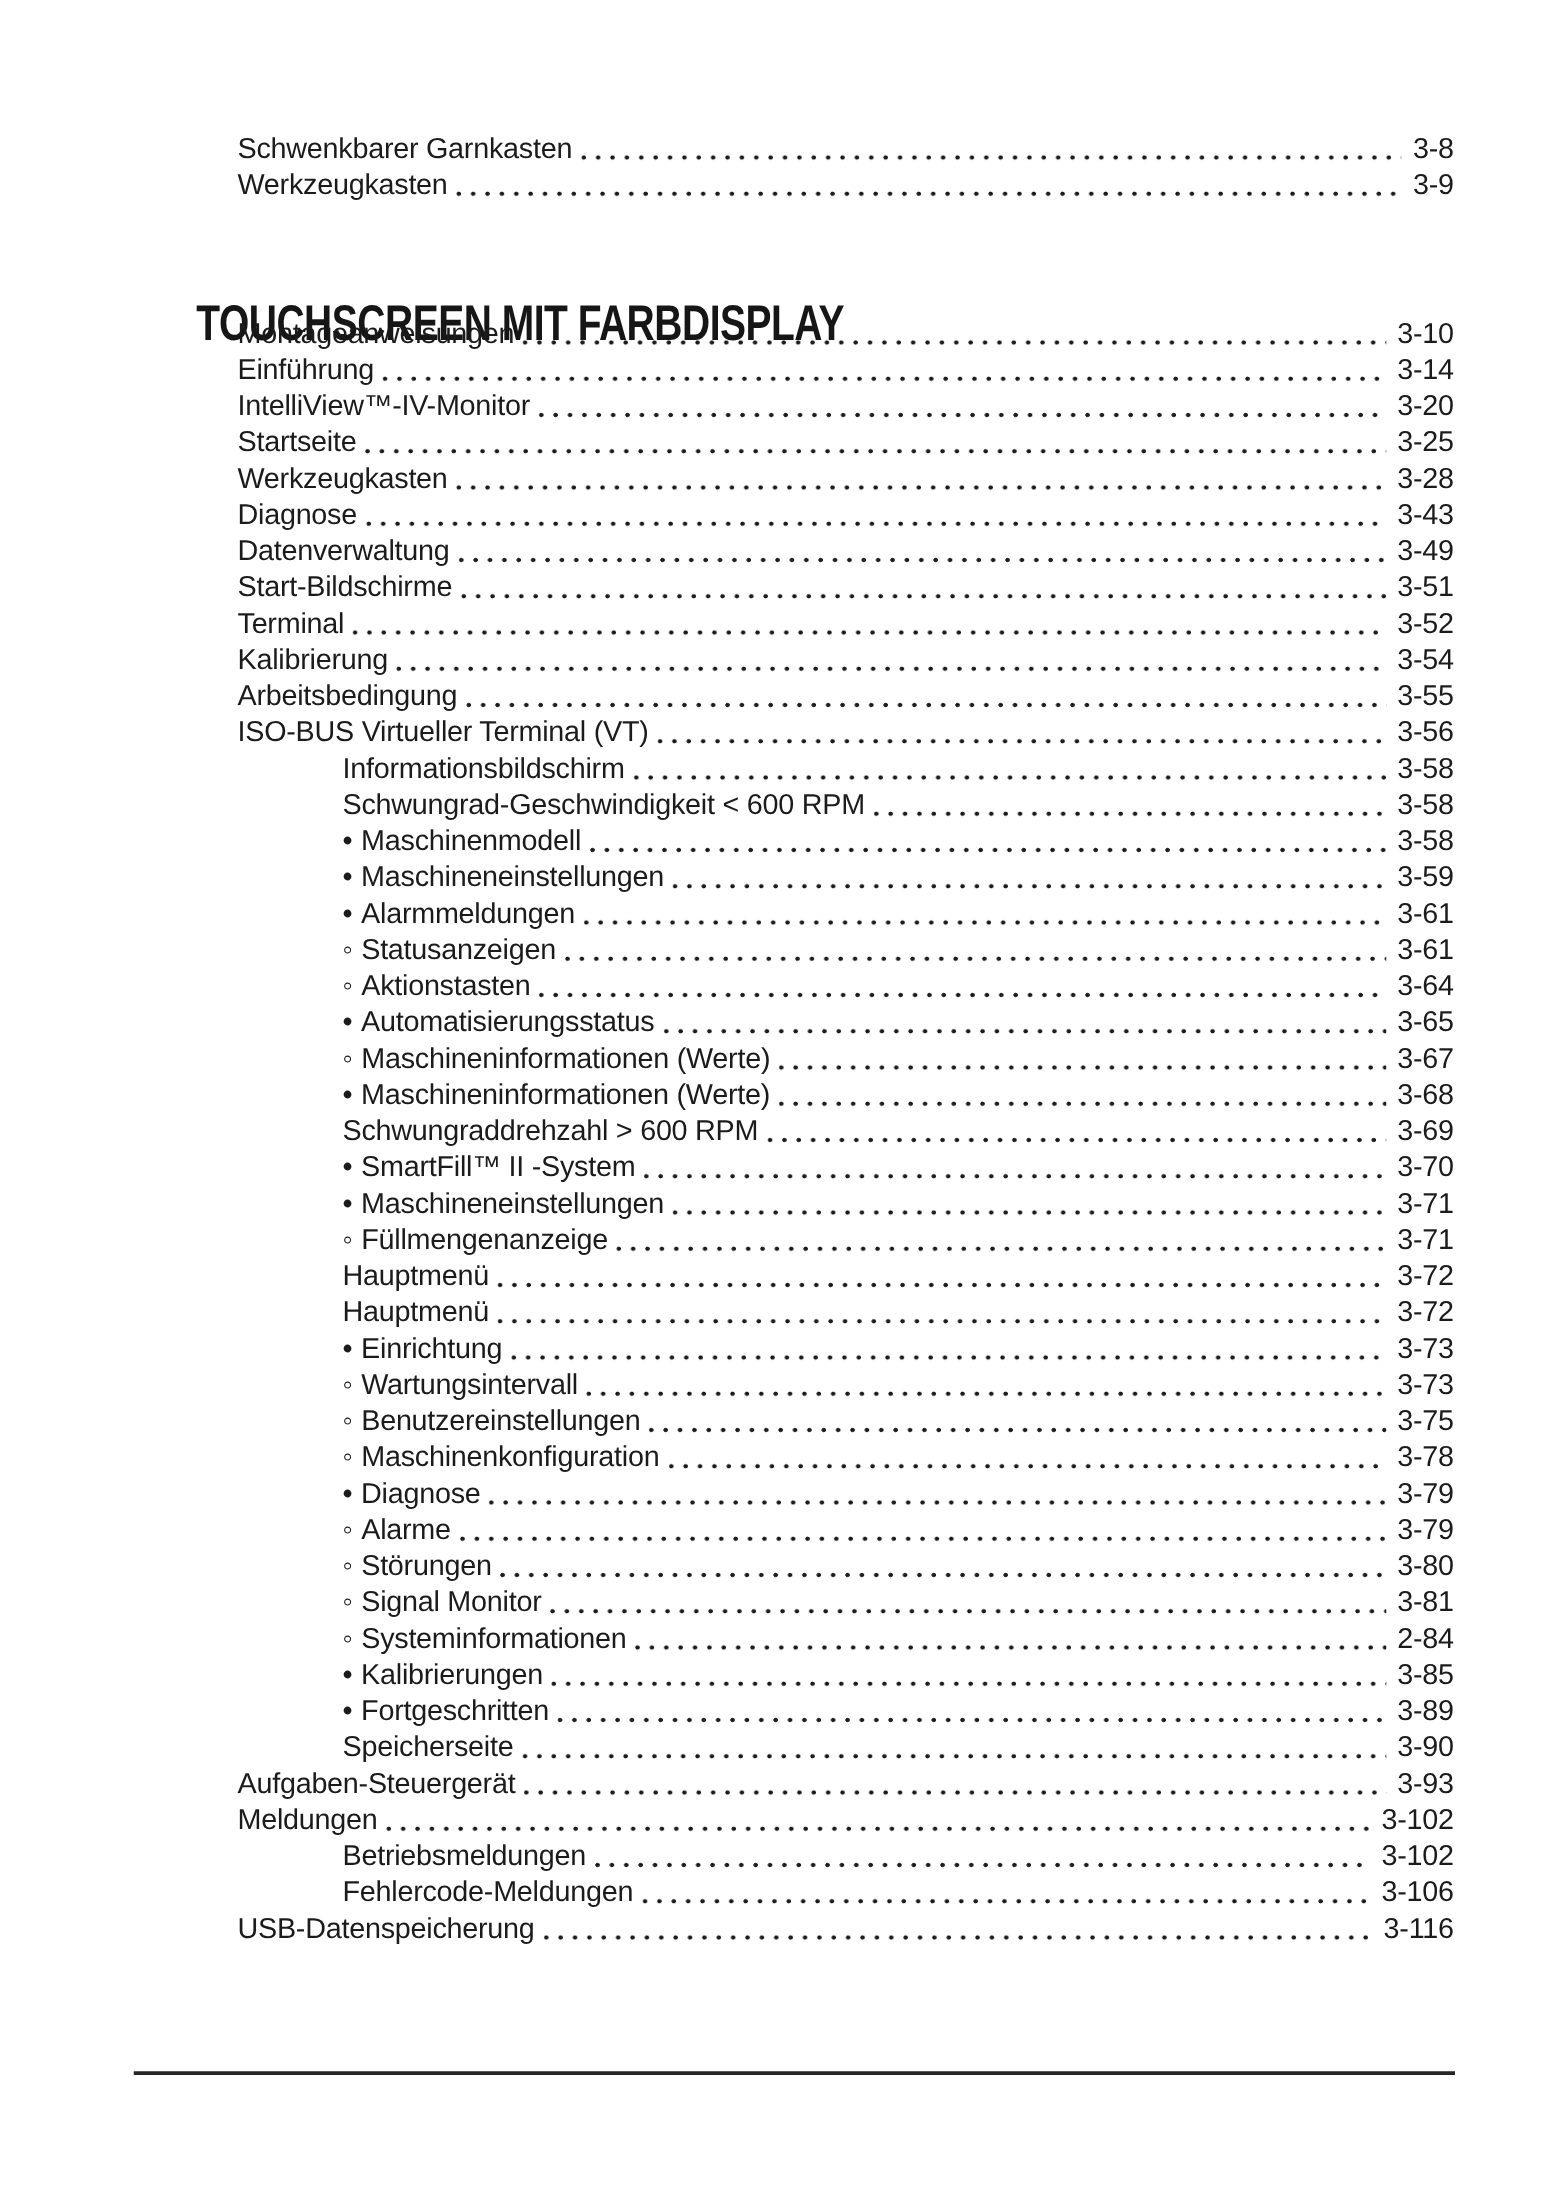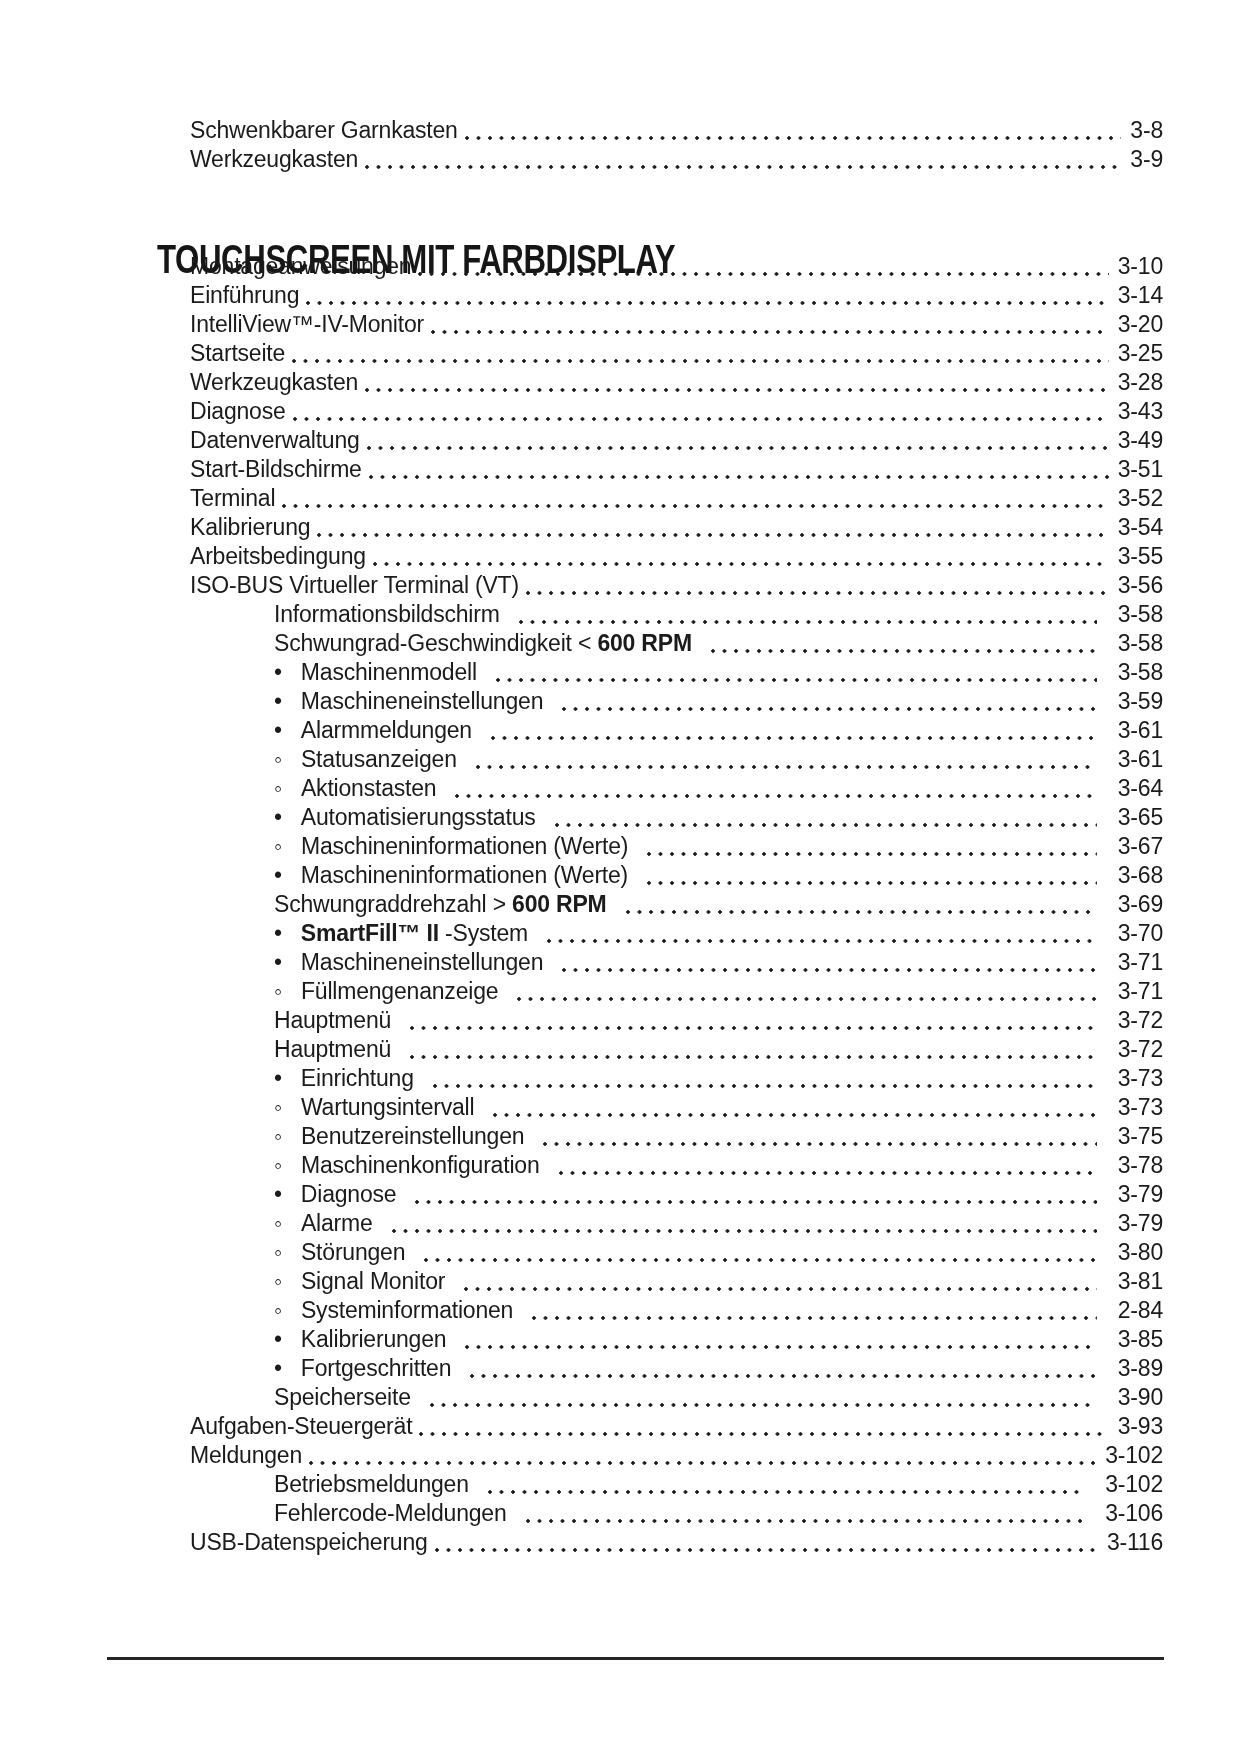--- a/index.html
+++ b/index.html
@@ -19,39 +19,39 @@
     font-size: 40px;
     line-height: 44px;
     letter-spacing: -0.5px;
     white-space: nowrap;
     transform: scaleX(0.78);
     transform-origin: 0 0;
     color: #161616;
   }
 
   .toc-list { position: absolute; left: 190px; width: 973px; }
-  #toc-prev { top: 116px; }
+  #toc-prev { top: 104px; }
   #toc-main { top: 252px; }
 
   .toc-row {
     display: flex;
     align-items: center;
     height: 29px;
     font-size: 23px;
     letter-spacing: -0.2px;
     white-space: nowrap;
   }
-  .toc-row.lvl-2, .toc-row.lvl-3 { padding-left: 84px; gap: 12px; }
+  .toc-row.lvl-2, .toc-row.lvl-3 { padding-left: 84px; }
 
   .marker {
     margin-right: 7px;
     flex: 0 0 auto;
   }
   .label { flex: 0 0 auto; }
-  .label .bold { font-weight: 700; }
+  .label .bold { font-weight: 400; }
 
   .leader {
     flex: 1 1 auto;
     align-self: flex-end;
     height: 6px;
     margin: 0 9px 4px 7px;
     background-image: radial-gradient(circle at 2px 3px, #1b1b1b 1.5px, transparent 2px);
     background-repeat: repeat-x;
     background-size: 11.5px 6px;
     min-width: 20px;

